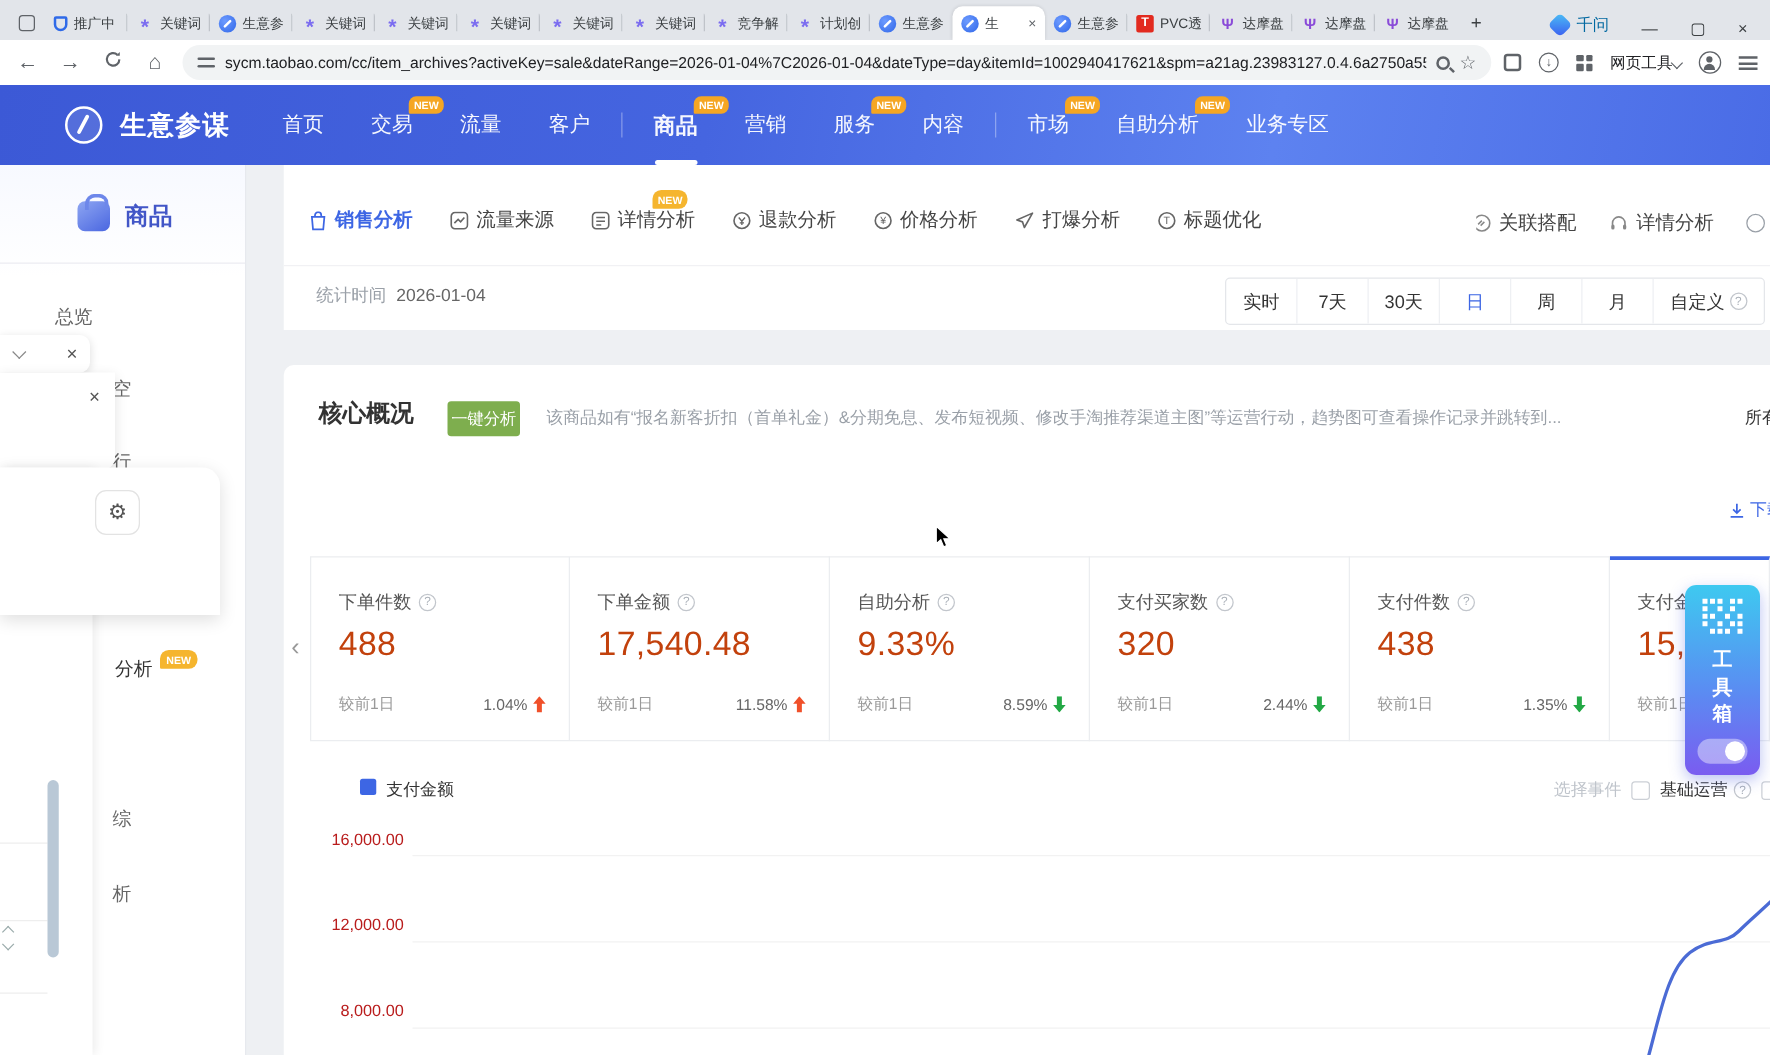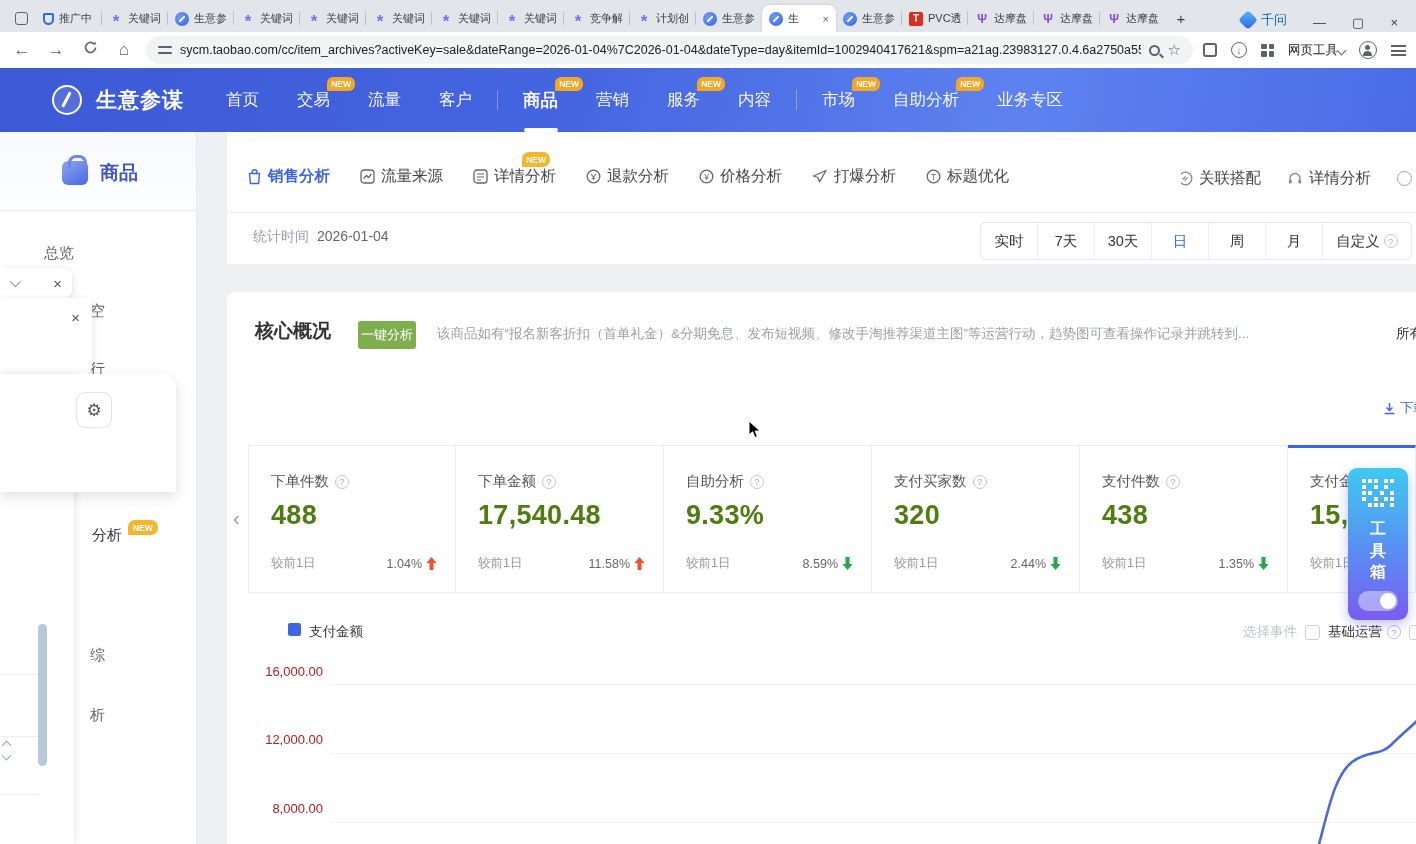--- a/index.html
+++ b/index.html
@@ -120,21 +120,21 @@
   .btn-green{position:absolute;left:131px;top:29px;background:#7eae4e;color:#fff;font-size:13px;padding:5px 3px;border-radius:3px;border:none}
   .ov-desc{position:absolute;left:210px;top:33px;width:1120px;font-size:13.5px;color:#9aa0a8;white-space:nowrap;overflow:hidden}
   .ov-all{position:absolute;left:1163px;top:33px;font-size:13.5px;color:#333;white-space:nowrap;background:#fff;padding-left:6px}
   .dl-link{position:absolute;left:1156px;top:107px;color:#3d66e4;font-size:13.5px;display:flex;align-items:center;gap:4px;white-space:nowrap}
 
   .mrow{position:absolute;left:21px;top:153px;display:flex}
   .mcard{width:208px;height:148px;border:1px solid #ebedf0;border-left:none;padding:26px 22px 0;position:relative;background:#fff}
   .mcard:first-child{border-left:1px solid #ebedf0}
   .mcard.active{border-top:3px solid #3d66e4;padding-top:24px}
   .mlabel{display:flex;align-items:center;gap:6px;font-size:14.5px;color:#555}
-  .mvalue{font-size:27px;font-weight:bold;color:#4d7c0f;margin-top:9px;letter-spacing:.3px}
+  .mvalue{font-size:27px;font-weight:normal;color:#c2410c;margin-top:9px;letter-spacing:.3px}
   .mcomp{position:absolute;left:22px;right:18px;bottom:20px;display:flex;justify-content:space-between;align-items:center;font-size:12.5px;color:#999}
   .mchg{color:#666;display:flex;align-items:flex-start;gap:4px}
   .prev-ar{position:absolute;left:6px;top:215px;font-size:20px;color:#999}
 
   .legend-row{position:absolute;left:61px;top:331px;display:flex;align-items:flex-start;gap:8px;font-size:13.5px;color:#333}
   .legend-sq{width:13px;height:13px;background:#3d66e4;border-radius:2px}
   .chart-right{position:absolute;right:6px;top:331px;display:flex;align-items:center;gap:8px;font-size:13.5px}
   .sel-ev{color:#bfc4cb}
   .cbx{width:15px;height:15px;border:1px solid #ccd0d6;border-radius:3px;background:#fff;flex:none}
   .cb-lab{color:#333;display:flex;align-items:center;gap:5px}

